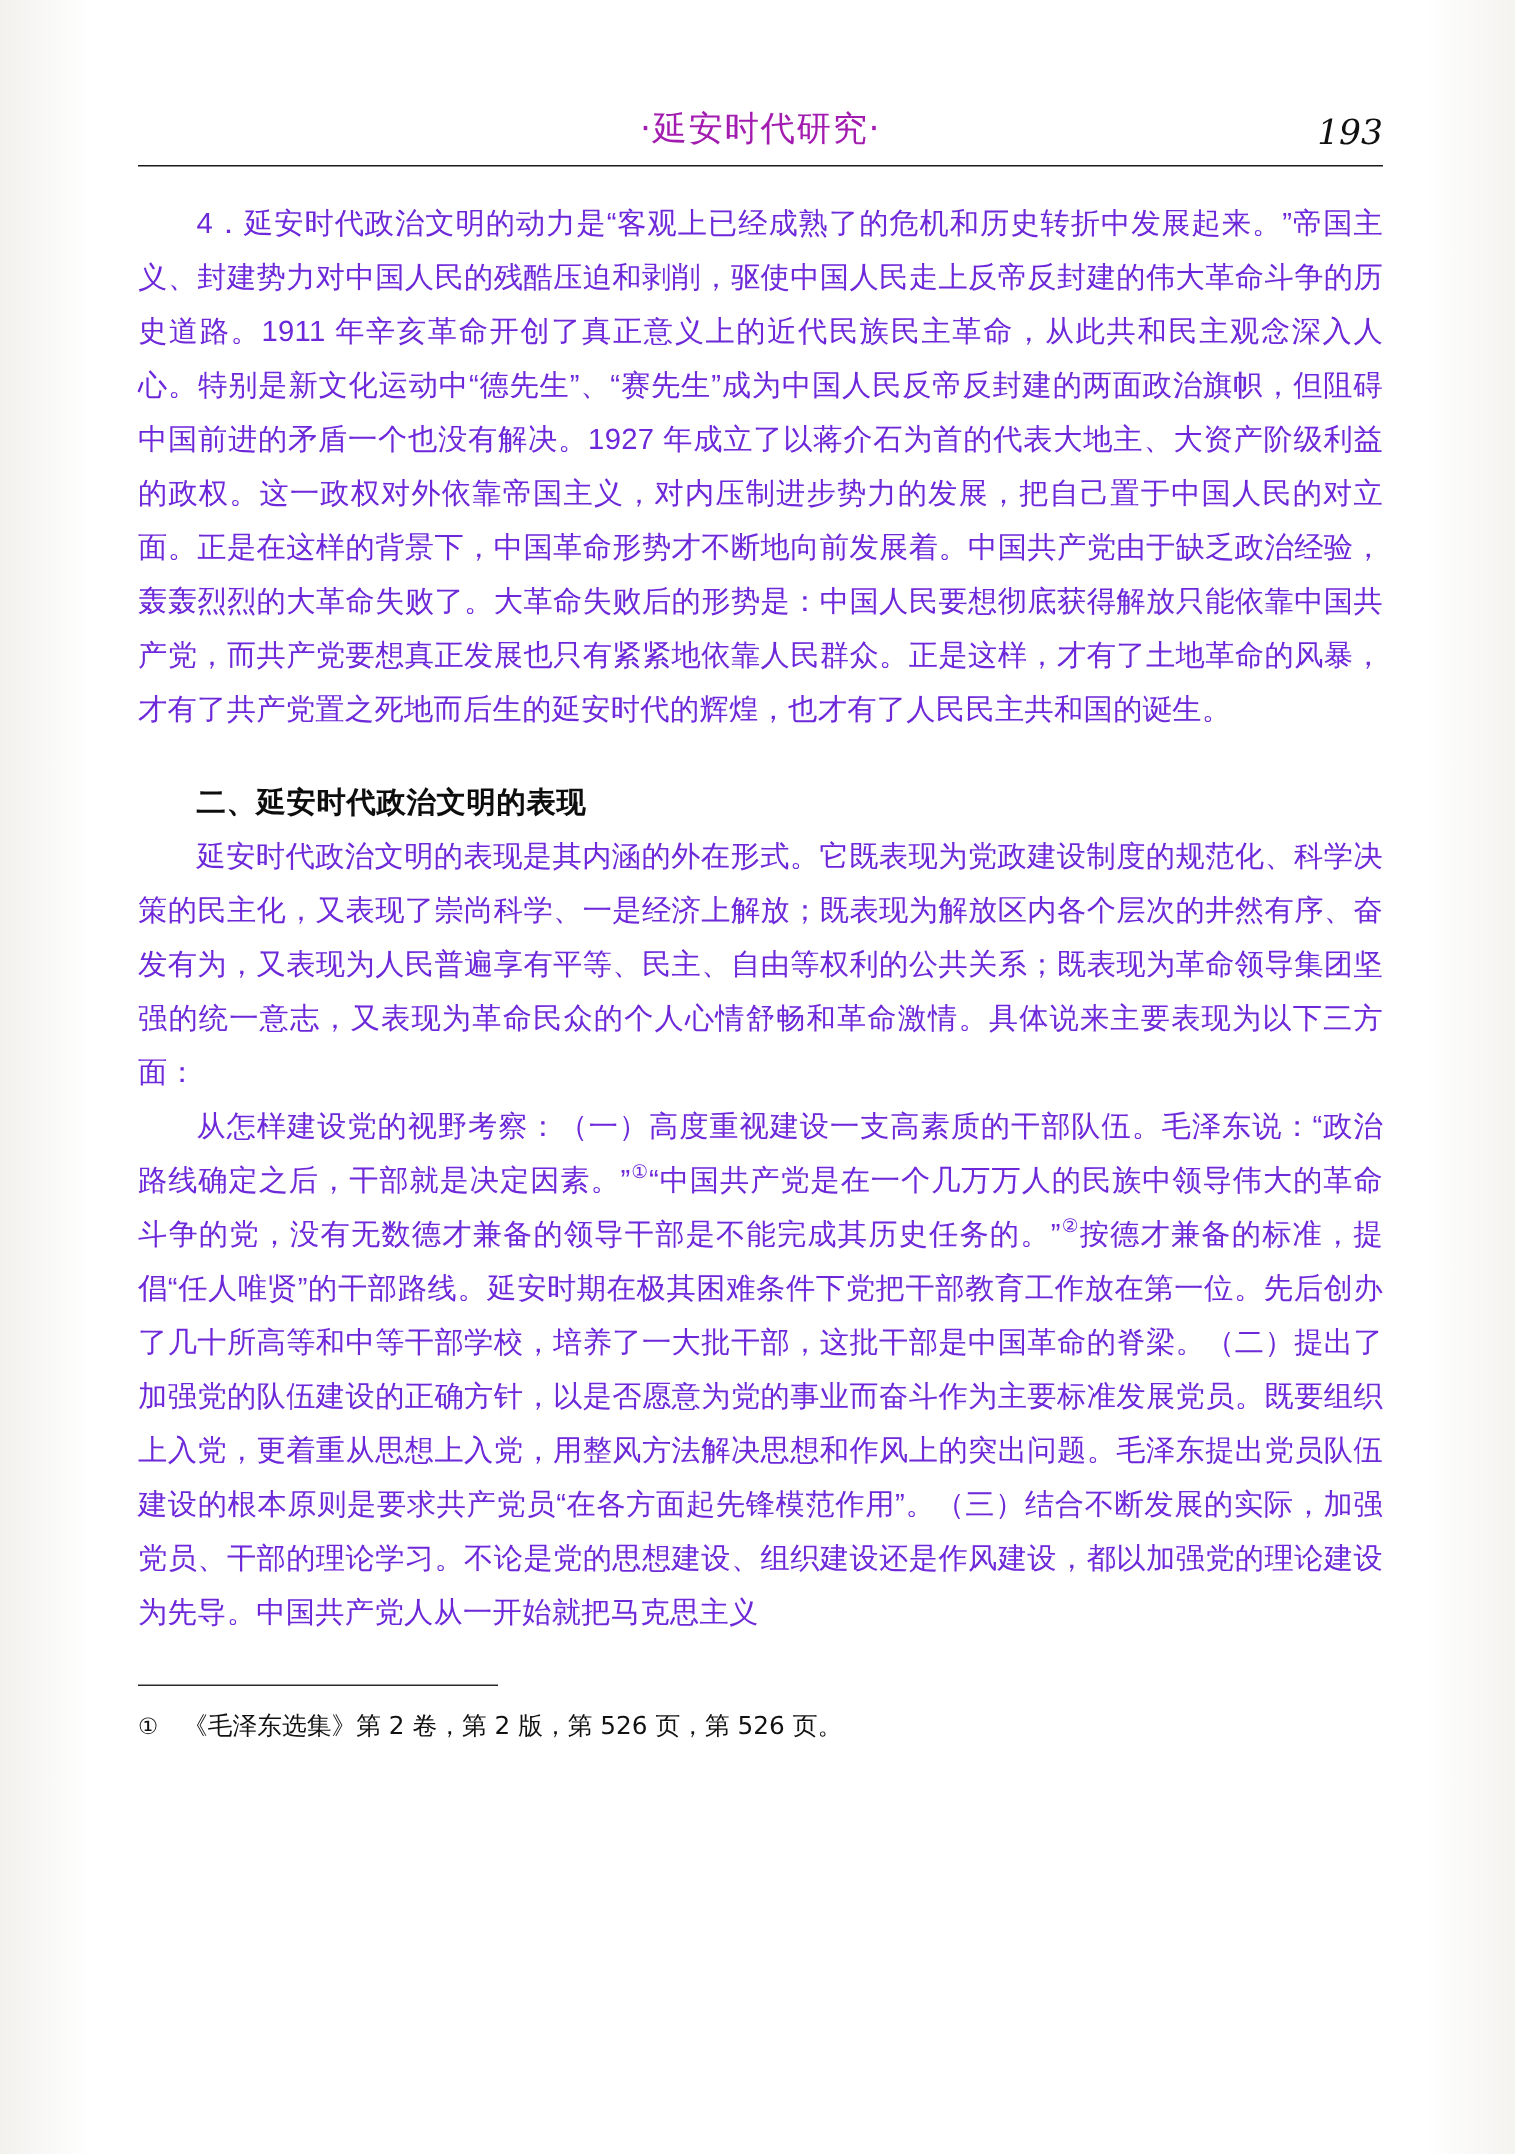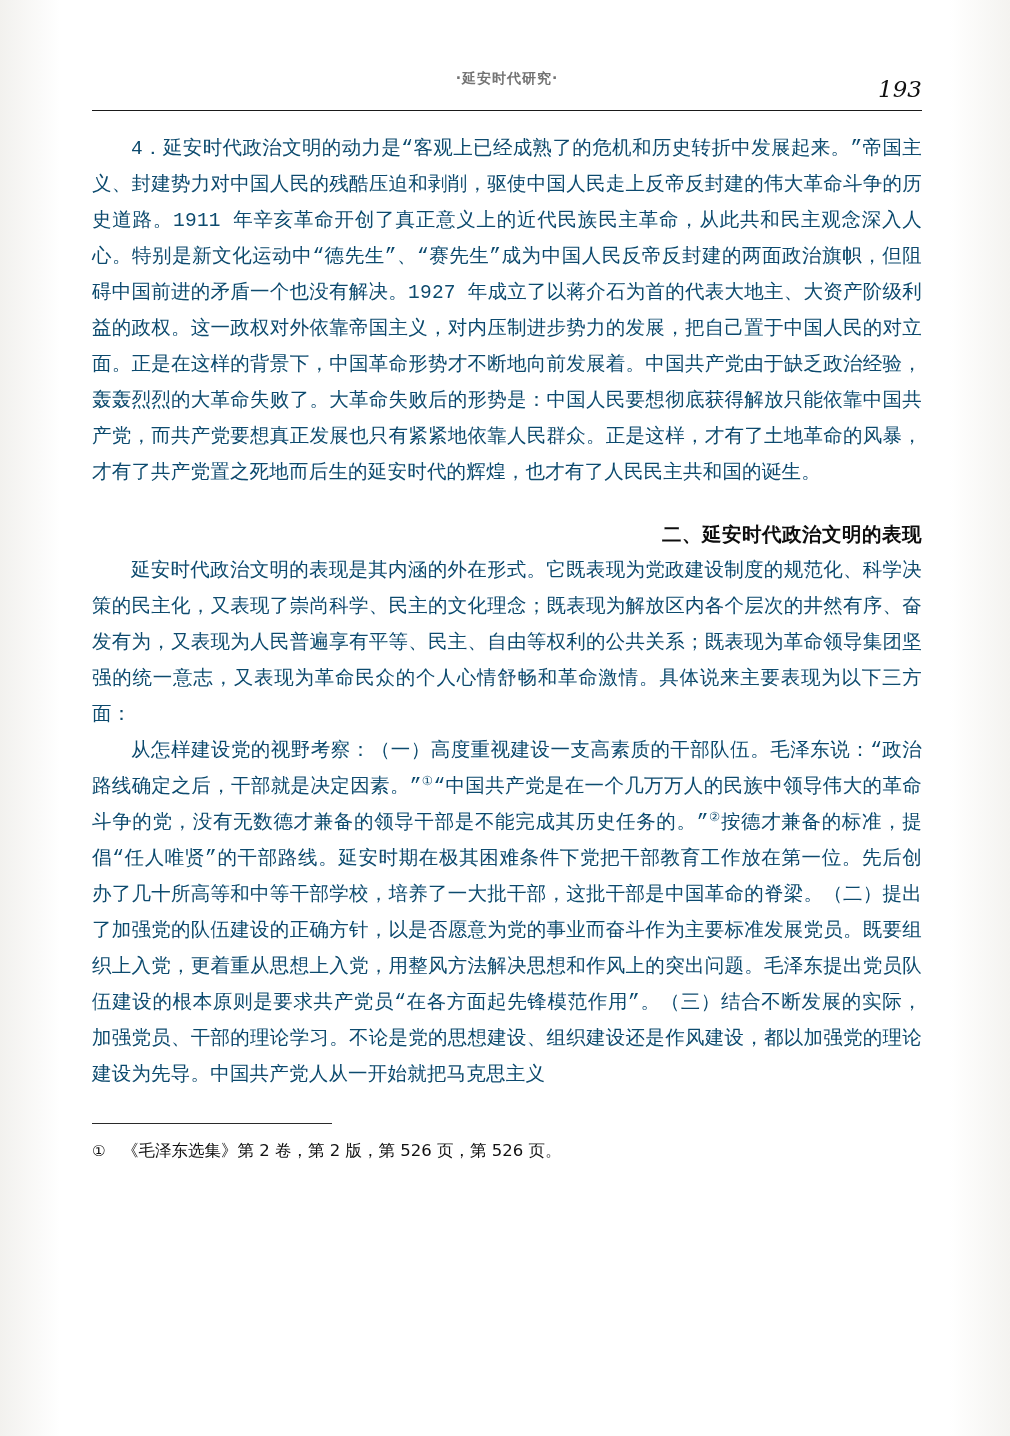--- a/index.html
+++ b/index.html
@@ -38,59 +38,58 @@
   }
   .header-row {
     display: flex;
     align-items: baseline;
     justify-content: center;
     position: relative;
     height: 34px;
   }
   .running-head {
     font-family: "DejaVu Sans", sans-serif;
-    font-weight: bold;
-    font-size: 14px;
+    font-weight: normal;
+    font-size: 23px;
     letter-spacing: 1px;
-    color: #737373;
+    color: #a21caf;
   }
   .page-number {
     position: absolute;
     right: 0;
     bottom: 2px;
     font-family: "DejaVu Serif", serif;
     font-style: italic;
     font-size: 23px;
     color: #111;
   }
   .header-rule {
     border: none;
     border-top: 1.6px solid #1a1a1a;
     margin: 6px 0 20px 0;
   }
   p.body {
-    font-family: Liberation Mono, monospace;
+    font-family: Liberation Sans, sans-serif;
     font-size: 19.5px;
     line-height: 36px;
     text-align: justify;
     text-justify: inter-ideograph;
     margin: 0;
     text-indent: 2em;
-    color: #0c4a6e;
+    color: #6d28d9;
     letter-spacing: 0.2px;
   }
   h2.section {
     font-family: "DejaVu Sans", sans-serif;
     font-weight: bold;
     font-size: 19.5px;
     line-height: 36px;
     margin: 26px 0 0 0;
     text-indent: 2em;
     letter-spacing: 0.5px;
-    text-align: right;
   }
   .footnote-rule {
     width: 240px;
     border: none;
     border-top: 1.3px solid #2a2a2a;
     margin: 30px 0 12px 0;
     text-align: left;
   }
   .footnotes {
     margin-top: 4px;
@@ -124,21 +123,21 @@
     <div class="header-row">
       <div class="running-head">·延安时代研究·</div>
       <div class="page-number">193</div>
     </div>
     <hr class="header-rule">
 
     <p class="body">4．延安时代政治文明的动力是“客观上已经成熟了的危机和历史转折中发展起来。”帝国主义、封建势力对中国人民的残酷压迫和剥削，驱使中国人民走上反帝反封建的伟大革命斗争的历史道路。1911 年辛亥革命开创了真正意义上的近代民族民主革命，从此共和民主观念深入人心。特别是新文化运动中“德先生”、“赛先生”成为中国人民反帝反封建的两面政治旗帜，但阻碍中国前进的矛盾一个也没有解决。1927 年成立了以蒋介石为首的代表大地主、大资产阶级利益的政权。这一政权对外依靠帝国主义，对内压制进步势力的发展，把自己置于中国人民的对立面。正是在这样的背景下，中国革命形势才不断地向前发展着。中国共产党由于缺乏政治经验，轰轰烈烈的大革命失败了。大革命失败后的形势是：中国人民要想彻底获得解放只能依靠中国共产党，而共产党要想真正发展也只有紧紧地依靠人民群众。正是这样，才有了土地革命的风暴，才有了共产党置之死地而后生的延安时代的辉煌，也才有了人民民主共和国的诞生。</p>
 
     <h2 class="section">二、延安时代政治文明的表现</h2>
 
-    <p class="body">延安时代政治文明的表现是其内涵的外在形式。它既表现为党政建设制度的规范化、科学决策的民主化，又表现了崇尚科学、民主的文化理念；既表现为解放区内各个层次的井然有序、奋发有为，又表现为人民普遍享有平等、民主、自由等权利的公共关系；既表现为革命领导集团坚强的统一意志，又表现为革命民众的个人心情舒畅和革命激情。具体说来主要表现为以下三方面：</p>
+    <p class="body">延安时代政治文明的表现是其内涵的外在形式。它既表现为党政建设制度的规范化、科学决策的民主化，又表现了崇尚科学、一是经济上解放；既表现为解放区内各个层次的井然有序、奋发有为，又表现为人民普遍享有平等、民主、自由等权利的公共关系；既表现为革命领导集团坚强的统一意志，又表现为革命民众的个人心情舒畅和革命激情。具体说来主要表现为以下三方面：</p>
 
     <p class="body"><span>从怎样建设党的视野考察：（一）高度重视建设一支高素质的干部队伍。毛泽东说：“政治路线确定之后，干部就是决定因素。”</span><span class="sup">①</span><span>“中国共产党是在一个几万万人的民族中领导伟大的革命斗争的党，没有无数德才兼备的领导干部是不能完成其历史任务的。”</span><span class="sup">②</span><span>按德才兼备的标准，提倡“任人唯贤”的干部路线。延安时期在极其困难条件下党把干部教育工作放在第一位。先后创办了几十所高等和中等干部学校，培养了一大批干部，这批干部是中国革命的脊梁。（二）提出了加强党的队伍建设的正确方针，以是否愿意为党的事业而奋斗作为主要标准发展党员。既要组织上入党，更着重从思想上入党，用整风方法解决思想和作风上的突出问题。毛泽东提出党员队伍建设的根本原则是要求共产党员“在各方面起先锋模范作用”。（三）结合不断发展的实际，加强党员、干部的理论学习。不论是党的思想建设、组织建设还是作风建设，都以加强党的理论建设为先导。中国共产党人从一开始就把马克思主义</span></p>
 
     <hr class="footnote-rule">
 
     <div class="footnotes">
       <div class="footnote">
         <span class="fn-mark">①</span>
         <span>《毛泽东选集》第 2 卷，第 2 版，第 526 页，第 526 页。</span>
       </div>

